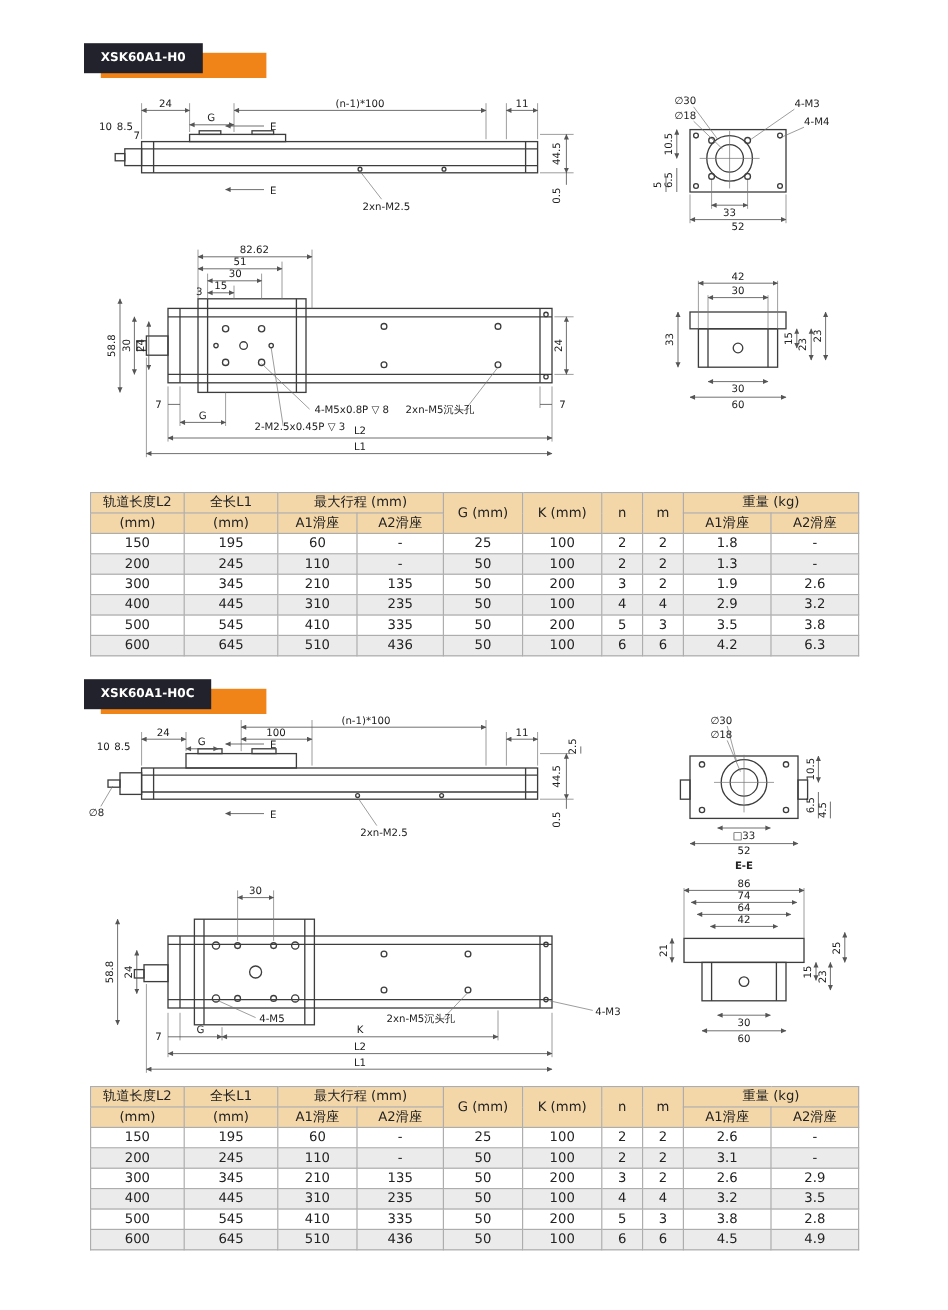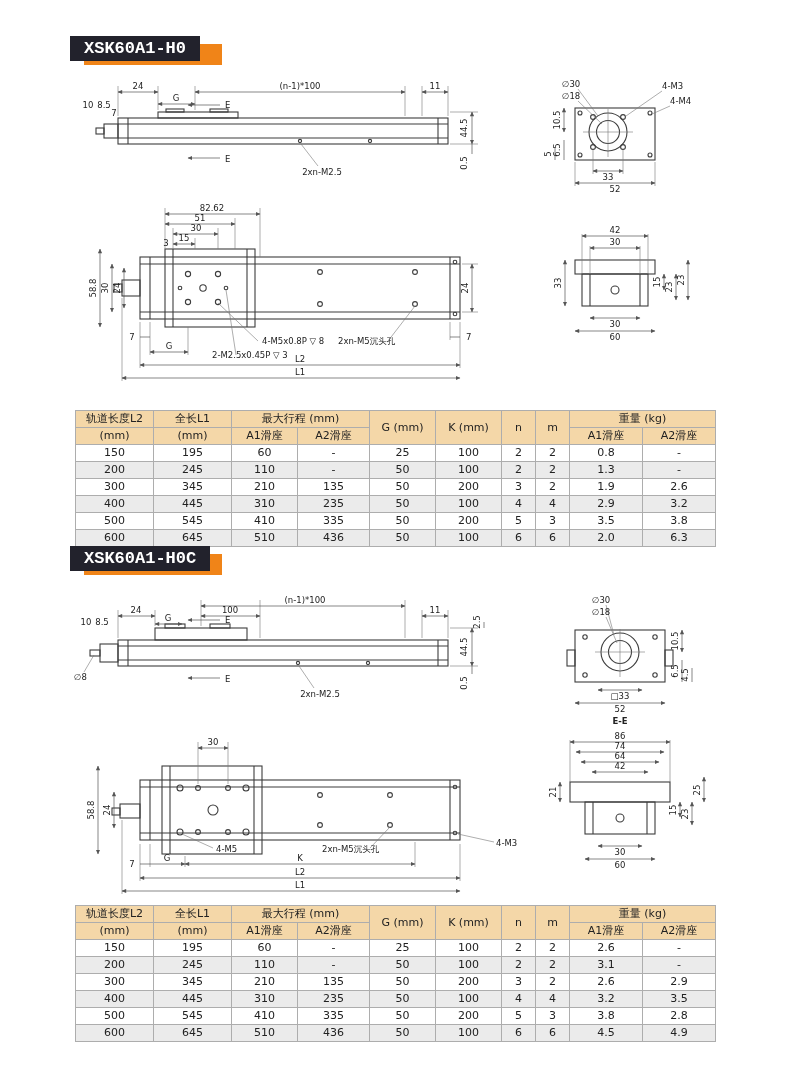--- a/index.html
+++ b/index.html
@@ -4,21 +4,21 @@
 <style>
   * { margin:0; padding:0; box-sizing:border-box; }
   html,body { background:#fff; }
   body { width:790px; height:1092px; position:relative; font-family:"DejaVu Sans","Liberation Sans",sans-serif; color:#222; }
   .abs { position:absolute; }
 
   
   .badge { position:absolute; width:160px; height:30px; }
   .badge .accent { position:absolute; left:14px; top:8px; width:138px; height:21px; background:#f08418; }
   .badge .dark { position:absolute; left:0; top:0; height:25px; background:#22222c; color:#fff;
-                 font-size:17px; font-weight:bold; line-height:25px; padding:0 14px; white-space:nowrap;font-family:Liberation Mono, monospace; }
+                 font-size:10px; font-weight:bold; line-height:25px; padding:0 14px; white-space:nowrap; }
 
   
   svg text { font-size:8.5px; fill:#222; font-family:"DejaVu Sans","Liberation Sans",sans-serif; }
   .geo  { stroke:#3d3d3d; fill:none; stroke-width:1.1; }
   .thin { stroke:#777; fill:none; stroke-width:0.6; }
   .dim  { stroke:#555; fill:none; stroke-width:0.7; }
 
   
   table.spec { border-collapse:collapse; table-layout:fixed; width:640px; font-size:11px; }
   .spec th, .spec td { border:1px solid #adadad; text-align:center; padding:1px 2px; height:15px; line-height:14px; }
@@ -272,21 +272,21 @@
     <tbody>
         <tr>
           <td>150</td>
           <td>195</td>
           <td>60</td>
           <td>-</td>
           <td>25</td>
           <td>100</td>
           <td>2</td>
           <td>2</td>
-          <td>0.8</td>
+          <td>1.8</td>
           <td>-</td>
         </tr>
         <tr>
           <td>200</td>
           <td>245</td>
           <td>110</td>
           <td>-</td>
           <td>50</td>
           <td>100</td>
           <td>2</td>
@@ -332,27 +332,27 @@
         </tr>
         <tr>
           <td>600</td>
           <td>645</td>
           <td>510</td>
           <td>436</td>
           <td>50</td>
           <td>100</td>
           <td>6</td>
           <td>6</td>
-          <td>2.0</td>
+          <td>4.2</td>
           <td>6.3</td>
         </tr>
       </tbody>
   </table>
 
-  <div class="badge" style="left:70px;top:546px;">
+  <div class="badge" style="left:70px;top:566px;">
     <div class="accent"></div>
     <div class="dark">XSK60A1-H0C</div>
   </div>
 
   <svg class="abs" style="left:70px;top:594px;" width="660" height="132" viewBox="0 0 660 132">
     <g>
       <rect class="geo" x="48" y="46" width="330" height="26"></rect>
       <line class="geo" x1="48" y1="52" x2="378" y2="52"></line>
       <line class="geo" x1="48" y1="66" x2="378" y2="66"></line>
       <line class="geo" x1="58" y1="46" x2="58" y2="72"></line>

